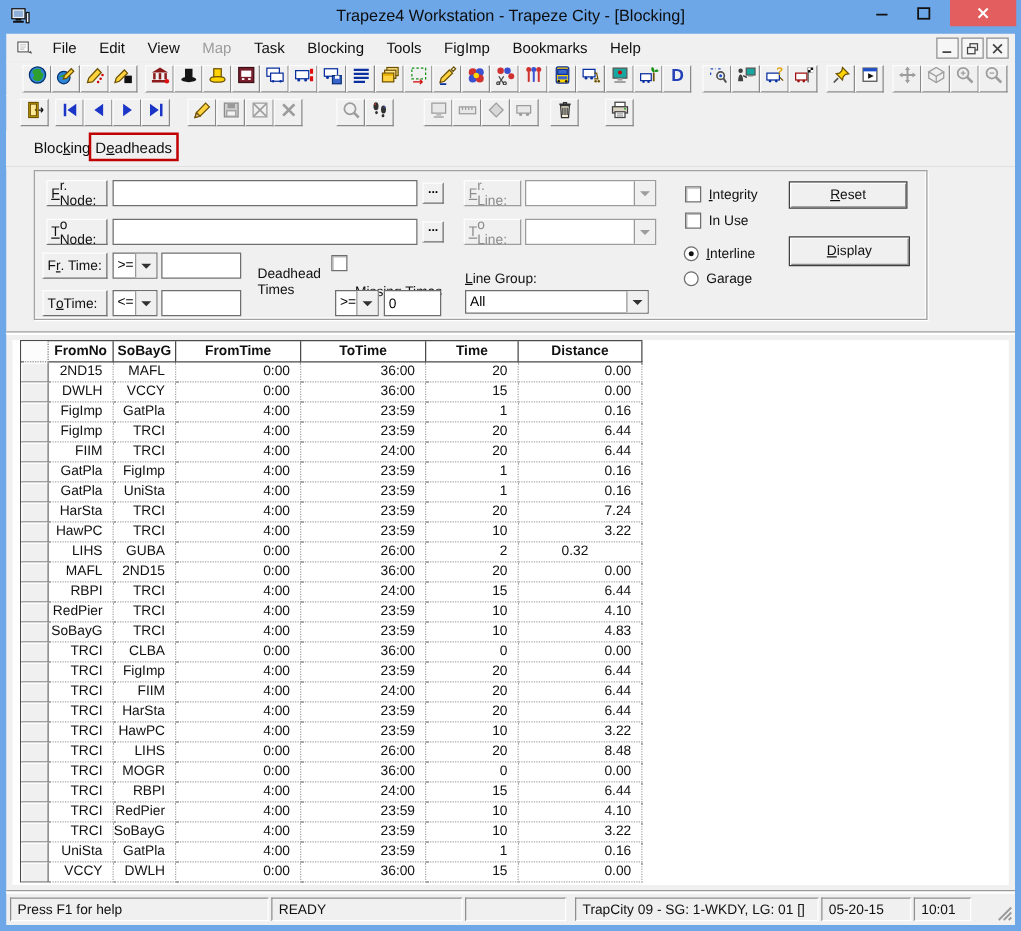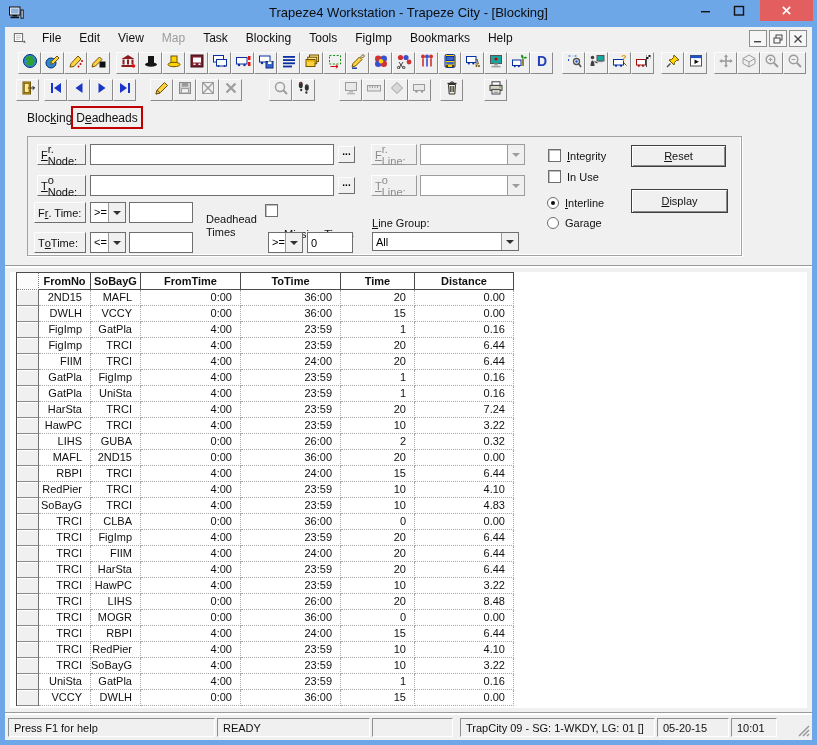--- a/index.html
+++ b/index.html
@@ -698,21 +698,21 @@
             <span class="g-cell" style="width: 74px;">10</span>
             <span class="g-cell" style="width: 99px;">3.22</span>
           </div>
           <div class="g-row">
             <span class="g-sel" style="width: 22px;"></span>
             <span class="g-cell" style="width: 52px;">LIHS</span>
             <span class="g-cell" style="width: 50px;">GUBA</span>
             <span class="g-cell" style="width: 100px;">0:00</span>
             <span class="g-cell" style="width: 100px;">26:00</span>
             <span class="g-cell" style="width: 74px;">2</span>
-            <span class="g-cell" style="width: 99px;">0.32</span>
+            <span class="g-cell" style="width: 99px; text-align: center;">0.32</span>
           </div>
           <div class="g-row">
             <span class="g-sel" style="width: 22px;"></span>
             <span class="g-cell" style="width: 52px;">MAFL</span>
             <span class="g-cell" style="width: 50px;">2ND15</span>
             <span class="g-cell" style="width: 100px;">0:00</span>
             <span class="g-cell" style="width: 100px;">36:00</span>
             <span class="g-cell" style="width: 74px;">20</span>
             <span class="g-cell" style="width: 99px;">0.00</span>
           </div>

